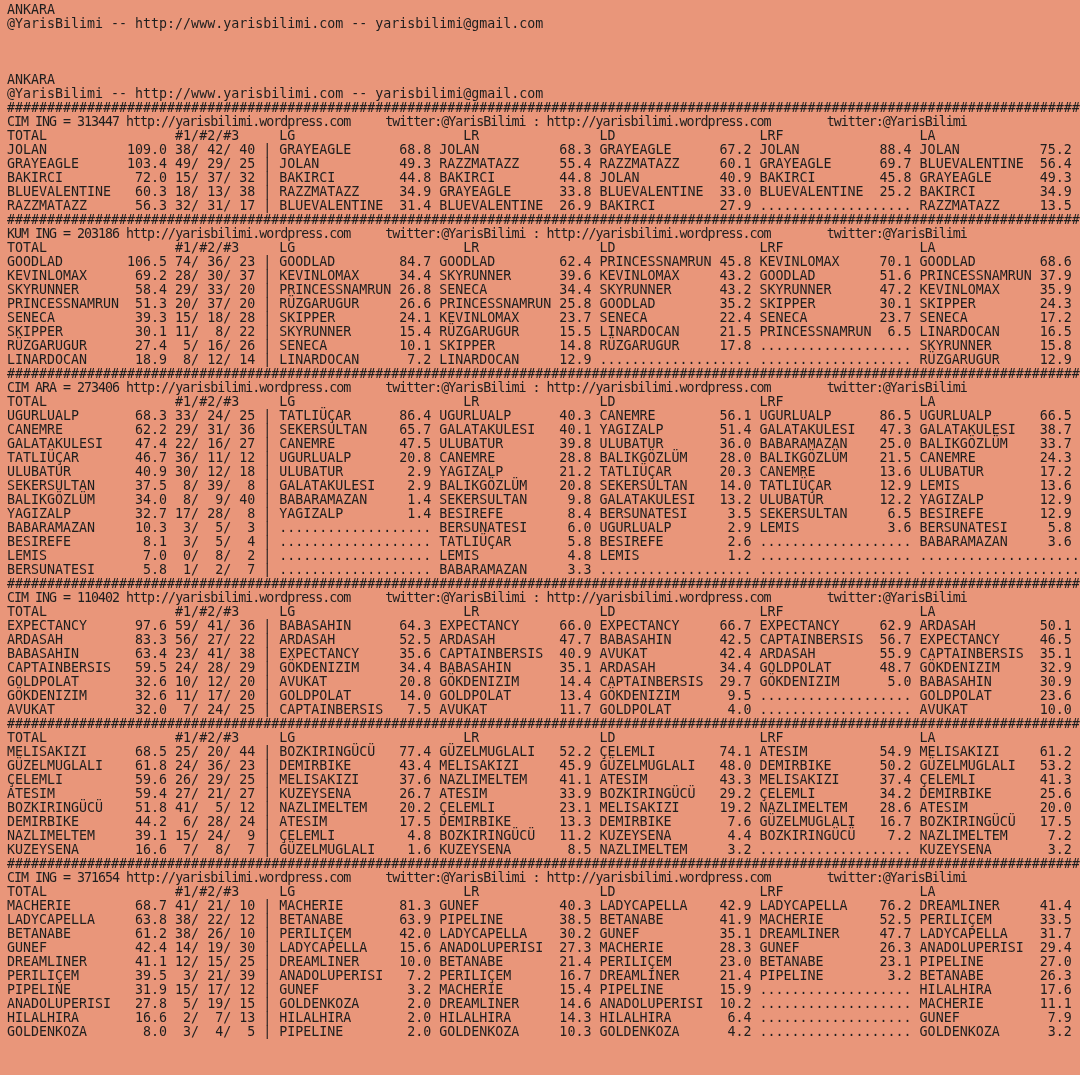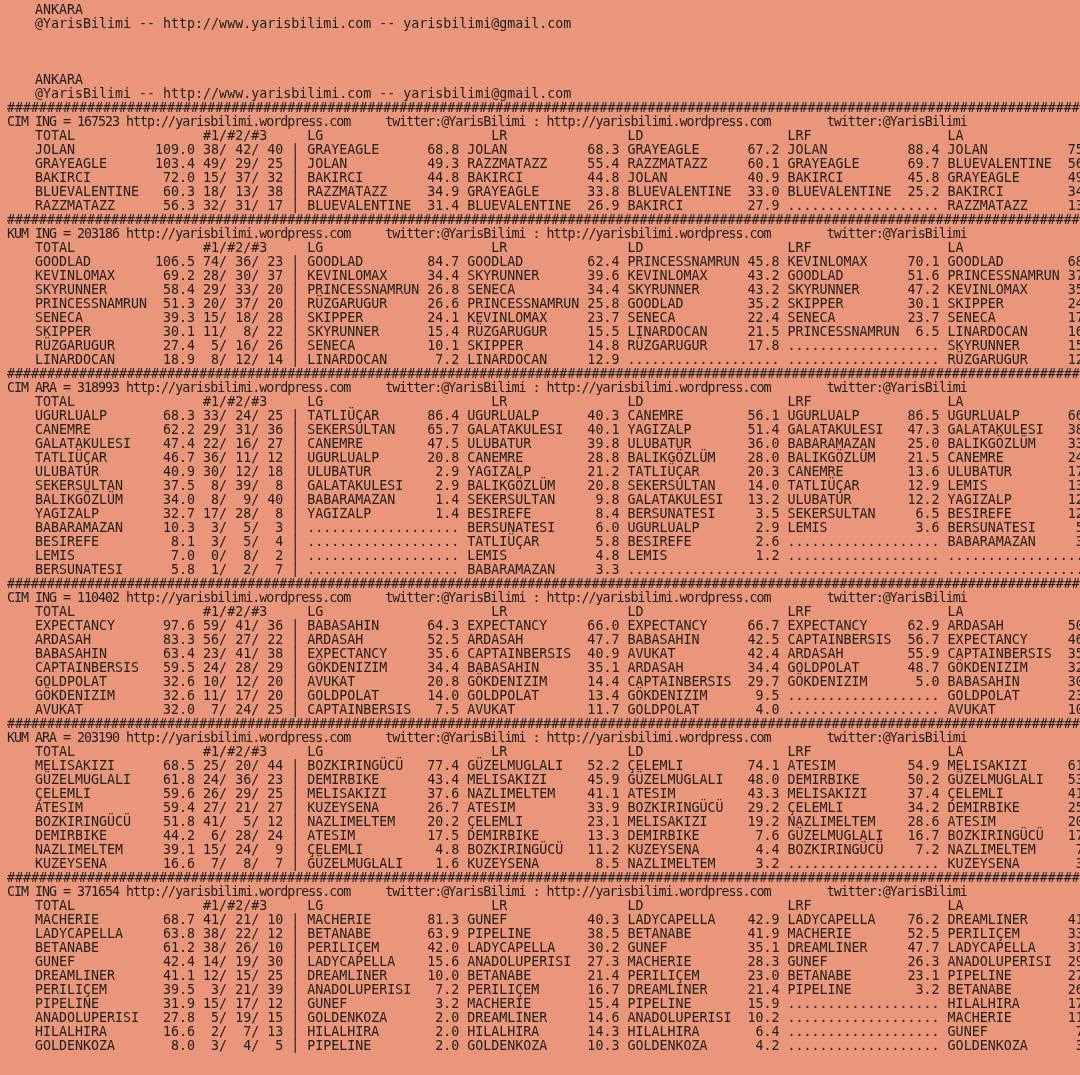--- a/index.html
+++ b/index.html
@@ -9,21 +9,21 @@
     color: #1E1E1E;
     padding: 3px 0 0 7px;
     font-family: "DejaVu Sans Mono", "Liberation Mono", monospace;
   }
   .mono {
     font-family: "DejaVu Sans Mono", "Liberation Mono", monospace;
     font-size: 13.3px;
     line-height: 14px;
     white-space: pre;
   }
-  pre.mono { display: block; margin-left: 28px; }
+  pre.mono { display: block; }
   .sec-head { letter-spacing: -1px; }   
   .hash { overflow: hidden; max-width: 1073px; }
   .section, .masthead { overflow: hidden; }
 </style>
 </head>
 <body style="background: rgb(233, 150, 122); color: rgb(30, 30, 30);">
 
 <div class="masthead">
     <pre class="mono"><span>ANKARA</span>
 <span>@YarisBilimi -- http://www.yarisbilimi.com -- yarisbilimi@gmail.com</span>
@@ -31,21 +31,21 @@
 
 
 <span>ANKARA</span>
 <span>@YarisBilimi -- http://www.yarisbilimi.com -- yarisbilimi@gmail.com</span>
 </pre>
   </div>
 
 <div id="sections">
   <div class="section">
     <div class="mono hash">######################################################################################################################################</div>
-    <div class="mono sec-head">CIM ING = 167523 http://yarisbilimi.wordpress.com     twitter:@YarisBilimi : http://yarisbilimi.wordpress.com        twitter:@YarisBilimi</div>
+    <div class="mono sec-head">CIM ING = 313447 http://yarisbilimi.wordpress.com     twitter:@YarisBilimi : http://yarisbilimi.wordpress.com        twitter:@YarisBilimi</div>
     <pre class="mono sec-body">TOTAL                #1/#2/#3     LG                     LR               LD                  LRF                 LA
 JOLAN          109.0 38/ 42/ 40 | GRAYEAGLE      68.8 JOLAN          68.3 GRAYEAGLE      67.2 JOLAN          88.4 JOLAN          75.2
 GRAYEAGLE      103.4 49/ 29/ 25 | JOLAN          49.3 RAZZMATAZZ     55.4 RAZZMATAZZ     60.1 GRAYEAGLE      69.7 BLUEVALENTINE  56.4
 BAKIRCI         72.0 15/ 37/ 32 | BAKIRCI        44.8 BAKIRCI        44.8 JOLAN          40.9 BAKIRCI        45.8 GRAYEAGLE      49.3
 BLUEVALENTINE   60.3 18/ 13/ 38 | RAZZMATAZZ     34.9 GRAYEAGLE      33.8 BLUEVALENTINE  33.0 BLUEVALENTINE  25.2 BAKIRCI        34.9
 RAZZMATAZZ      56.3 32/ 31/ 17 | BLUEVALENTINE  31.4 BLUEVALENTINE  26.9 BAKIRCI        27.9 ................... RAZZMATAZZ     13.5</pre>
   </div>
 
   <div class="section">
     <div class="mono hash">######################################################################################################################################</div>
@@ -56,21 +56,21 @@
 SKYRUNNER       58.4 29/ 33/ 20 | PRINCESSNAMRUN 26.8 SENECA         34.4 SKYRUNNER      43.2 SKYRUNNER      47.2 KEVINLOMAX     35.9
 PRINCESSNAMRUN  51.3 20/ 37/ 20 | RÜZGARUGUR     26.6 PRINCESSNAMRUN 25.8 GOODLAD        35.2 SKIPPER        30.1 SKIPPER        24.3
 SENECA          39.3 15/ 18/ 28 | SKIPPER        24.1 KEVINLOMAX     23.7 SENECA         22.4 SENECA         23.7 SENECA         17.2
 SKIPPER         30.1 11/  8/ 22 | SKYRUNNER      15.4 RÜZGARUGUR     15.5 LINARDOCAN     21.5 PRINCESSNAMRUN  6.5 LINARDOCAN     16.5
 RÜZGARUGUR      27.4  5/ 16/ 26 | SENECA         10.1 SKIPPER        14.8 RÜZGARUGUR     17.8 ................... SKYRUNNER      15.8
 LINARDOCAN      18.9  8/ 12/ 14 | LINARDOCAN      7.2 LINARDOCAN     12.9 ................... ................... RÜZGARUGUR     12.9</pre>
   </div>
 
   <div class="section">
     <div class="mono hash">######################################################################################################################################</div>
-    <div class="mono sec-head">CIM ARA = 318993 http://yarisbilimi.wordpress.com     twitter:@YarisBilimi : http://yarisbilimi.wordpress.com        twitter:@YarisBilimi</div>
+    <div class="mono sec-head">CIM ARA = 273406 http://yarisbilimi.wordpress.com     twitter:@YarisBilimi : http://yarisbilimi.wordpress.com        twitter:@YarisBilimi</div>
     <pre class="mono sec-body">TOTAL                #1/#2/#3     LG                     LR               LD                  LRF                 LA
 UGURLUALP       68.3 33/ 24/ 25 | TATLIÜÇAR      86.4 UGURLUALP      40.3 CANEMRE        56.1 UGURLUALP      86.5 UGURLUALP      66.5
 CANEMRE         62.2 29/ 31/ 36 | SEKERSULTAN    65.7 GALATAKULESI   40.1 YAGIZALP       51.4 GALATAKULESI   47.3 GALATAKULESI   38.7
 GALATAKULESI    47.4 22/ 16/ 27 | CANEMRE        47.5 ULUBATUR       39.8 ULUBATUR       36.0 BABARAMAZAN    25.0 BALIKGÖZLÜM    33.7
 TATLIÜÇAR       46.7 36/ 11/ 12 | UGURLUALP      20.8 CANEMRE        28.8 BALIKGÖZLÜM    28.0 BALIKGÖZLÜM    21.5 CANEMRE        24.3
 ULUBATUR        40.9 30/ 12/ 18 | ULUBATUR        2.9 YAGIZALP       21.2 TATLIÜÇAR      20.3 CANEMRE        13.6 ULUBATUR       17.2
 SEKERSULTAN     37.5  8/ 39/  8 | GALATAKULESI    2.9 BALIKGÖZLÜM    20.8 SEKERSULTAN    14.0 TATLIÜÇAR      12.9 LEMIS          13.6
 BALIKGÖZLÜM     34.0  8/  9/ 40 | BABARAMAZAN     1.4 SEKERSULTAN     9.8 GALATAKULESI   13.2 ULUBATUR       12.2 YAGIZALP       12.9
 YAGIZALP        32.7 17/ 28/  8 | YAGIZALP        1.4 BESIREFE        8.4 BERSUNATESI     3.5 SEKERSULTAN     6.5 BESIREFE       12.9
 BABARAMAZAN     10.3  3/  5/  3 | ................... BERSUNATESI     6.0 UGURLUALP       2.9 LEMIS           3.6 BERSUNATESI     5.8
@@ -87,21 +87,20 @@
 ARDASAH         83.3 56/ 27/ 22 | ARDASAH        52.5 ARDASAH        47.7 BABASAHIN      42.5 CAPTAINBERSIS  56.7 EXPECTANCY     46.5
 BABASAHIN       63.4 23/ 41/ 38 | EXPECTANCY     35.6 CAPTAINBERSIS  40.9 AVUKAT         42.4 ARDASAH        55.9 CAPTAINBERSIS  35.1
 CAPTAINBERSIS   59.5 24/ 28/ 29 | GÖKDENIZIM     34.4 BABASAHIN      35.1 ARDASAH        34.4 GOLDPOLAT      48.7 GÖKDENIZIM     32.9
 GOLDPOLAT       32.6 10/ 12/ 20 | AVUKAT         20.8 GÖKDENIZIM     14.4 CAPTAINBERSIS  29.7 GÖKDENIZIM      5.0 BABASAHIN      30.9
 GÖKDENIZIM      32.6 11/ 17/ 20 | GOLDPOLAT      14.0 GOLDPOLAT      13.4 GÖKDENIZIM      9.5 ................... GOLDPOLAT      23.6
 AVUKAT          32.0  7/ 24/ 25 | CAPTAINBERSIS   7.5 AVUKAT         11.7 GOLDPOLAT       4.0 ................... AVUKAT         10.0</pre>
   </div>
 
   <div class="section">
     <div class="mono hash">######################################################################################################################################</div>
-    <div class="mono sec-head">KUM ARA = 203190 http://yarisbilimi.wordpress.com     twitter:@YarisBilimi : http://yarisbilimi.wordpress.com        twitter:@YarisBilimi</div>
     <pre class="mono sec-body">TOTAL                #1/#2/#3     LG                     LR               LD                  LRF                 LA
 MELISAKIZI      68.5 25/ 20/ 44 | BOZKIRINGÜCÜ   77.4 GÜZELMUGLALI   52.2 ÇELEMLI        74.1 ATESIM         54.9 MELISAKIZI     61.2
 GÜZELMUGLALI    61.8 24/ 36/ 23 | DEMIRBIKE      43.4 MELISAKIZI     45.9 GÜZELMUGLALI   48.0 DEMIRBIKE      50.2 GÜZELMUGLALI   53.2
 ÇELEMLI         59.6 26/ 29/ 25 | MELISAKIZI     37.6 NAZLIMELTEM    41.1 ATESIM         43.3 MELISAKIZI     37.4 ÇELEMLI        41.3
 ATESIM          59.4 27/ 21/ 27 | KUZEYSENA      26.7 ATESIM         33.9 BOZKIRINGÜCÜ   29.2 ÇELEMLI        34.2 DEMIRBIKE      25.6
 BOZKIRINGÜCÜ    51.8 41/  5/ 12 | NAZLIMELTEM    20.2 ÇELEMLI        23.1 MELISAKIZI     19.2 NAZLIMELTEM    28.6 ATESIM         20.0
 DEMIRBIKE       44.2  6/ 28/ 24 | ATESIM         17.5 DEMIRBIKE      13.3 DEMIRBIKE       7.6 GÜZELMUGLALI   16.7 BOZKIRINGÜCÜ   17.5
 NAZLIMELTEM     39.1 15/ 24/  9 | ÇELEMLI         4.8 BOZKIRINGÜCÜ   11.2 KUZEYSENA       4.4 BOZKIRINGÜCÜ    7.2 NAZLIMELTEM     7.2
 KUZEYSENA       16.6  7/  8/  7 | GÜZELMUGLALI    1.6 KUZEYSENA       8.5 NAZLIMELTEM     3.2 ................... KUZEYSENA       3.2</pre>
   </div>

